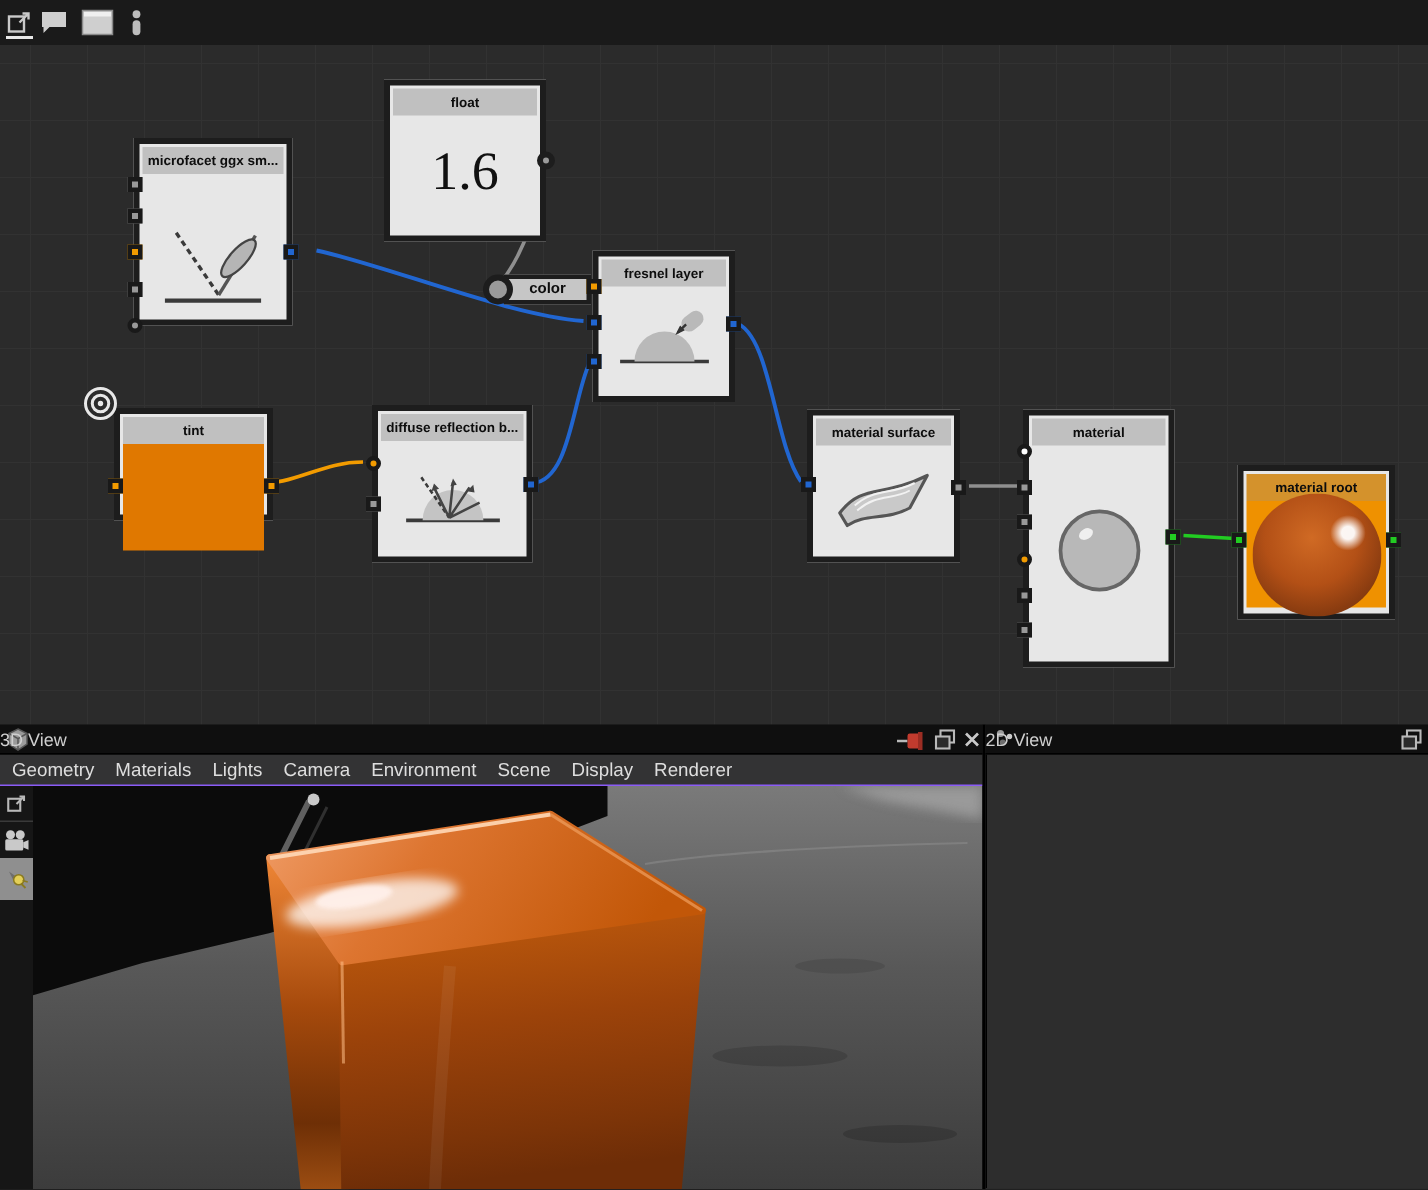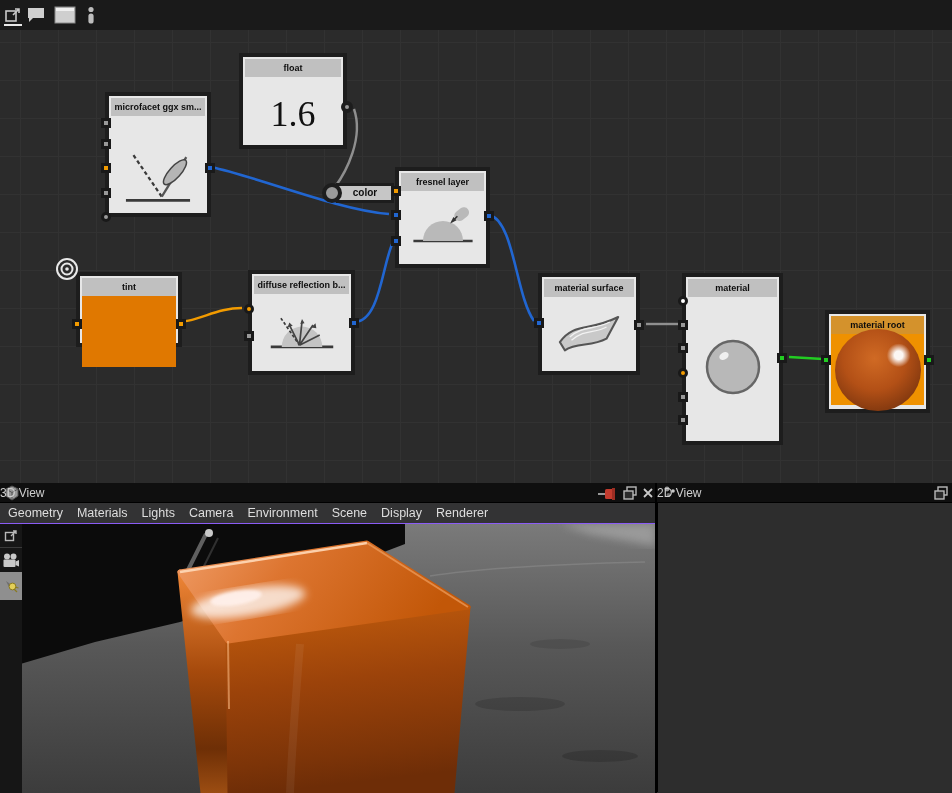--- a/index.html
+++ b/index.html
@@ -107,39 +107,39 @@
     <svg class="wires">
       <path class="wire-blue" d="M211,137 C258,147 338,180 389,184"></path>
       <path class="wire-gray" d="M354,79 C364,108 346,142 335,157"></path>
       <path class="wire-orange" d="M168,293 C198,293 214,278 242,278"></path>
       <path class="wire-blue" d="M355,292 C380,291 382,235 393,212"></path>
       <path class="wire-blue" d="M490,185 C514,192 516,266 534,291"></path>
       <path class="wire-gray" d="M646,294 L678,294"></path>
       <path class="wire-green" d="M789,327 L823,329"></path>
     </svg>
 
-    <div class="node" style="left:105px;top:62px;width:106px;height:125px">
+    <div class="node" style="left:89px;top:62px;width:106px;height:125px">
       <div class="ntitle">microfacet ggx sm...</div>
       <div class="nbody" style="height:118px">
         <svg width="76" height="66" viewBox="0 0 80 70">
           <line x1="6" y1="62" x2="74" y2="62" stroke="#3a3a3a" stroke-width="3"></line>
           <line x1="14" y1="14" x2="44" y2="58" stroke="#3a3a3a" stroke-width="2.4" stroke-dasharray="4 3"></line>
           <line x1="44" y1="58" x2="70" y2="16" stroke="#555" stroke-width="2.4"></line>
           <ellipse cx="58" cy="32" rx="17" ry="6" fill="#b5b5b5" stroke="#444" stroke-width="1.6" transform="rotate(-48 58 32)"></ellipse>
         </svg>
       </div>
       <span class="port p-gray in" style="top:22px"></span>
       <span class="port p-gray in" style="top:43px"></span>
       <span class="port p-orange in" style="top:67px"></span>
       <span class="port p-gray in" style="top:92px"></span>
       <span class="port p-gray in rnd" style="top:116px"></span>
       <span class="port p-blue out" style="top:67px"></span>
     </div>
 
-    <div class="node" style="left:239px;top:23px;width:108px;height:96px">
+    <div class="node" style="left:256px;top:23px;width:108px;height:108px">
       <div class="ntitle">float</div>
       <div class="nbody" style="height:74px">
         <span class="float-val">1.6</span>
       </div>
       <span class="float-out"></span>
     </div>
 
     <div class="pill-circle"></div>
     <div class="pill-rect">
       <span>color</span>

